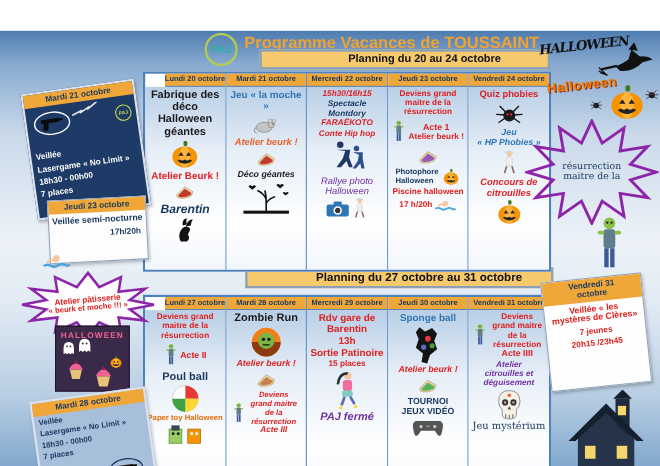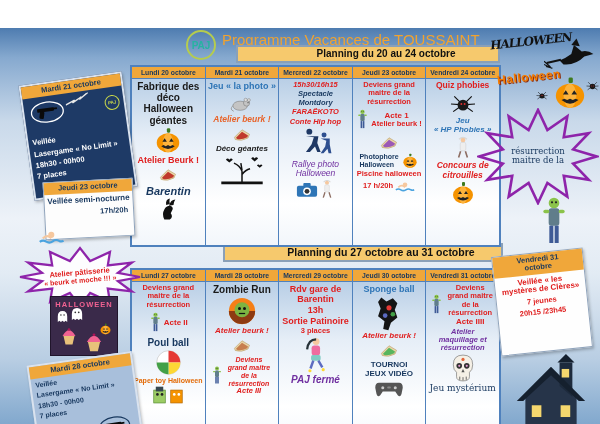--- a/index.html
+++ b/index.html
@@ -9,30 +9,30 @@
   .abs{position:absolute;}
   .t{line-height:1.12;text-align:center;}
   .red{color:#e02020}.navy{color:#17375e}.blue{color:#2e75b6}.purple{color:#7030a0}
   .orange{color:#e36c0a}.black{color:#1a1a1a}
   .b{font-weight:bold}.i{font-style:italic}.f7{font-size:7px}.f75{font-size:7.5px}.f8{font-size:8px}
   .f85{font-size:8.5px}.f9{font-size:9px}.f10{font-size:10px}.f11{font-size:11px}
   .row{display:flex;align-items:center;justify-content:center;gap:2px;}
   
   .paj-logo{left:186px;top:2px;width:26px;height:26px;border:2px solid #b5cc4e;border-radius:50%;
     color:#27b3a2;font-weight:bold;font-size:10px;display:flex;align-items:center;justify-content:center;}
-  .main-title{left:222px;top:3px;font-size:15px;font-weight:normal;color:#f0a230;white-space:nowrap;}
+  .main-title{left:222px;top:3px;font-size:15px;font-weight:bold;color:#f0a230;white-space:nowrap;}
   .banner{background:#f6c96d;border:2px solid #8aa0b8;color:#111;font-weight:bold;text-align:center;padding-left:36px;}
   .banner1{left:236px;top:17px;width:224px;height:14px;font-size:10px;line-height:14px;}
   .banner2{left:223px;top:215px;width:240px;height:15px;font-size:10.5px;line-height:15px;}
   
   .week{left:130px;width:367px;display:flex;border:2px solid #4f81bd;background:#fff;}
   .week1{top:37px;height:178px;}
   .week2{top:240px;height:178px;}
   .col{flex:1;border-left:1px solid #4f81bd;display:flex;flex-direction:column;min-width:0;}
-  .col:first-child{border-left:none;}
+  .col:first-child{border-left:none;align-items:flex-end;}
   .colhead{background:#f0a73a;color:#17375e;font-size:6.8px;font-weight:bold;text-align:center;
     padding:2px 0;border-bottom:1px solid #4f81bd;white-space:nowrap;}
   .colbody{flex:1;background:linear-gradient(180deg,#b9cfe6 0%,#e6eef7 35%,#ffffff 75%,#f2f6fb 100%);
     display:flex;flex-direction:column;align-items:center;padding:2px 1px;gap:1px;}
   
   .scard{border:2px solid #d9e2ee;box-shadow:1px 2px 3px rgba(0,0,0,.25);}
   .chead{background:#f0a73a;color:#17375e;font-weight:bold;font-size:7.5px;text-align:center;padding:2px 1px;line-height:1.1;}
   .card1{left:26px;top:50px;width:100px;height:112px;transform:rotate(-8deg);background:#1e3a66;}
   .card1 .lines{color:#fff;font-size:7.5px;font-weight:bold;padding:3px 4px;line-height:1.5;}
   .card2{left:44px;top:152px;width:88px;height:56px;transform:rotate(-3deg);background:#fdfdfd;border:1px solid #90a4bc;}
@@ -243,21 +243,21 @@
           </svg>
         <div class="t navy b f11 i">Barentin</div>
         <svg width="22" height="23">
             <use href="#sym-chief"></use>
           </svg>
       </div>
     </div>
     <div class="col">
       <div class="colhead">Mardi  21 octobre</div>
       <div class="colbody">
-        <div class="t blue b f9">Jeu « la photo »</div>
+        <div class="t blue b f9">Jeu « la moche »</div>
         <svg width="28" height="22">
             <use href="#sym-rat"></use>
           </svg>
         <div class="t b f85 i" style="color:#e8632a">Atelier beurk !</div>
         <svg width="28" height="18" style="color:#c0392b">
             <use href="#sym-pie"></use>
           </svg>
         <div class="t black b i f8">Déco géantes</div>
         <svg width="46" height="30">
             <use href="#sym-battree"></use>
@@ -381,21 +381,21 @@
           </div>
         </div>
       </div>
     </div>
     <div class="col">
       <div class="colhead">Mercredi 29 octobre</div>
       <div class="colbody">
         <div class="t red b f9">Rdv gare de Barentin</div>
         <div class="t red b f9">13h</div>
         <div class="t red b f9">Sortie Patinoire</div>
-        <div class="t red b f75">3 places</div>
+        <div class="t red b f75">15 places</div>
         <svg width="28" height="36">
             <use href="#sym-skater"></use>
           </svg>
         <div class="t purple b i f10">PAJ fermé</div>
       </div>
     </div>
     <div class="col">
       <div class="colhead">Jeudi 30 octobre</div>
       <div class="colbody">
         <div class="t blue b f9">Sponge ball</div>
@@ -417,21 +417,21 @@
       <div class="colbody">
         <div class="row">
           <svg width="13" height="28">
               <use href="#sym-zombie"></use>
             </svg>
           <div>
             <div class="t red b f75" style="width:50px">Deviens grand maitre de la résurrection</div>
             <div class="t red b f8">Acte IIII</div>
           </div>
         </div>
-        <div class="t purple i f75 b" style="width:60px">Atelier maquillage et résurrection</div>
+        <div class="t purple i f75 b" style="width:60px">Atelier citrouilles et déguisement</div>
         <svg width="26" height="28">
             <use href="#sym-skull"></use>
           </svg>
         <div class="t navy f9" style="font-family:'DejaVu Serif',serif">Jeu mystérium</div>
       </div>
     </div>
   </div>
 
   <div class="abs scard card1">
     <div class="chead">Mardi 21 octobre</div>

